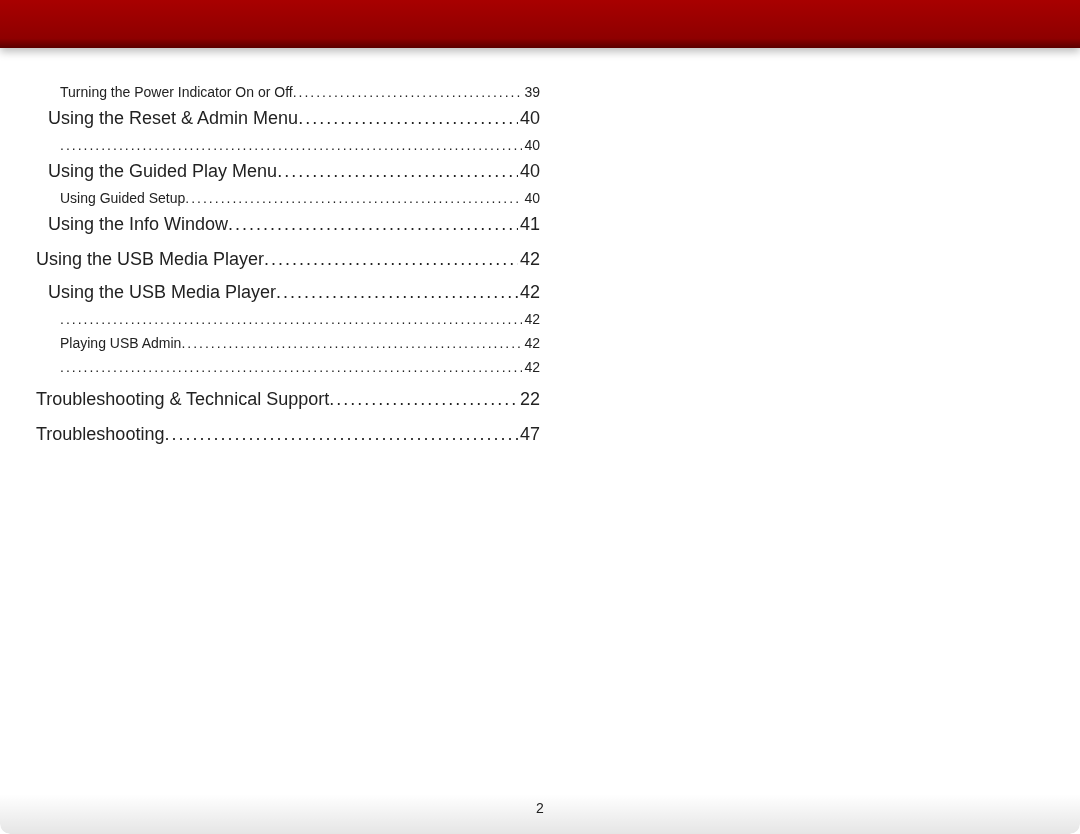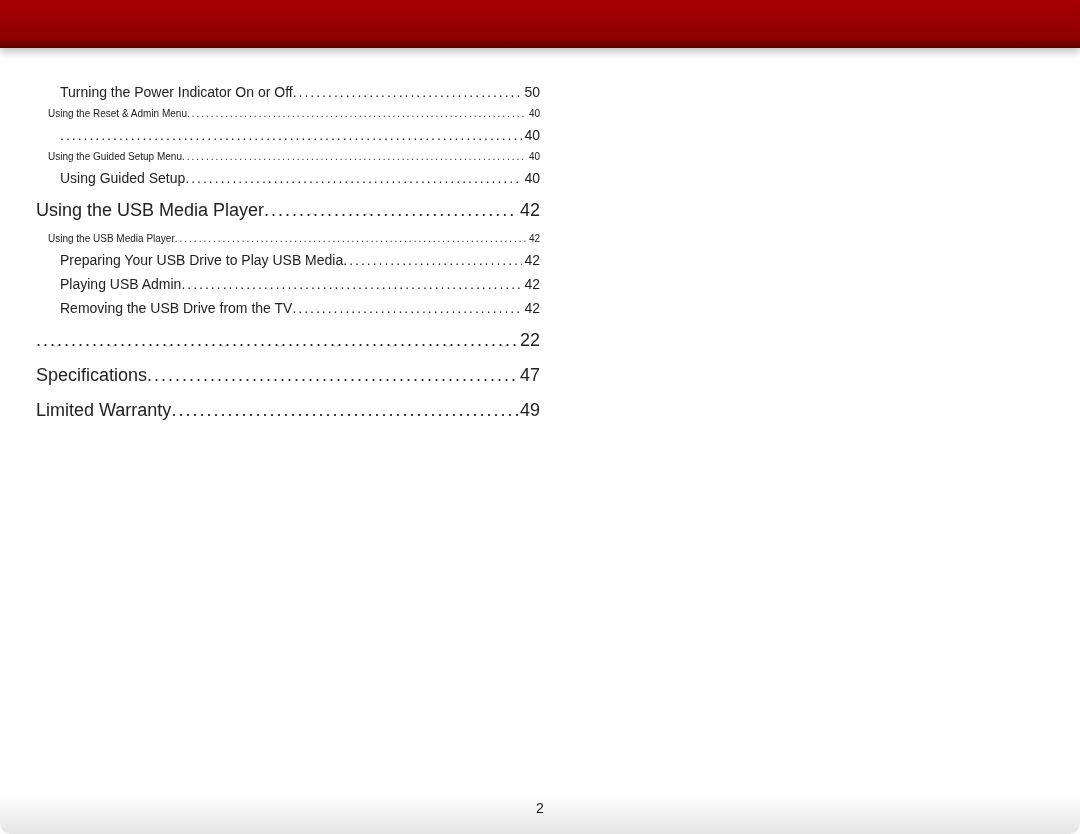--- a/index.html
+++ b/index.html
@@ -33,21 +33,21 @@
     overflow: hidden;
     letter-spacing: 2px;
     color: #222;
   }
   .toc-dots::before {
     content: "..................................................................................................................................";
   }
   .toc-page { flex: 0 0 auto; padding-left: 2px; }
 
   .lvl3 { font-size: 14px; padding-left: 24px; margin-bottom: 8px; }
-  .lvl2 { font-size: 10px; padding-left: 12px; margin-bottom: 8px; }
+  .lvl2 { font-size: 18px; padding-left: 12px; margin-bottom: 8px; }
   .lvl1 { font-size: 18px; padding-left: 0; margin-bottom: 12px; margin-top: 14px; }
 
   .page-number {
     position: absolute;
     bottom: 18px;
     left: 0; right: 0;
     text-align: center;
     font-size: 14px;
     color: #222;
   }
@@ -62,76 +62,75 @@
 </style>
 </head>
 <body>
 
 <div class="topbar"></div>
 
 <div class="content" id="toc-container">
     <div class="toc-row lvl3">
       <span class="toc-label">Turning the Power Indicator On or Off</span>
       <span class="toc-dots"></span>
-      <span class="toc-page">50</span>
+      <span class="toc-page">39</span>
     </div>
     <div class="toc-row lvl2">
       <span class="toc-label">Using the Reset &amp; Admin Menu</span>
       <span class="toc-dots"></span>
       <span class="toc-page">40</span>
     </div>
     <div class="toc-row lvl3">
       <span class="toc-dots"></span>
       <span class="toc-page">40</span>
     </div>
     <div class="toc-row lvl2">
-      <span class="toc-label">Using the Guided Setup Menu</span>
+      <span class="toc-label">Using the Guided Play Menu</span>
       <span class="toc-dots"></span>
       <span class="toc-page">40</span>
     </div>
     <div class="toc-row lvl3">
       <span class="toc-label">Using Guided Setup</span>
       <span class="toc-dots"></span>
       <span class="toc-page">40</span>
+    </div>
+    <div class="toc-row lvl2">
+      <span class="toc-label">Using the Info Window</span>
+      <span class="toc-dots"></span>
+      <span class="toc-page">41</span>
     </div>
     <div class="toc-row lvl1">
       <span class="toc-label">Using the USB Media Player</span>
       <span class="toc-dots"></span>
       <span class="toc-page">42</span>
     </div>
     <div class="toc-row lvl2">
       <span class="toc-label">Using the USB Media Player</span>
       <span class="toc-dots"></span>
       <span class="toc-page">42</span>
     </div>
     <div class="toc-row lvl3">
-      <span class="toc-label">Preparing Your USB Drive to Play USB Media</span>
       <span class="toc-dots"></span>
       <span class="toc-page">42</span>
     </div>
     <div class="toc-row lvl3">
       <span class="toc-label">Playing USB Admin</span>
       <span class="toc-dots"></span>
       <span class="toc-page">42</span>
     </div>
     <div class="toc-row lvl3">
-      <span class="toc-label">Removing the USB Drive from the TV</span>
       <span class="toc-dots"></span>
       <span class="toc-page">42</span>
     </div>
     <div class="toc-row lvl1">
+      <span class="toc-label">Troubleshooting &amp; Technical Support</span>
       <span class="toc-dots"></span>
       <span class="toc-page">22</span>
     </div>
     <div class="toc-row lvl1">
-      <span class="toc-label">Specifications</span>
+      <span class="toc-label">Troubleshooting</span>
       <span class="toc-dots"></span>
       <span class="toc-page">47</span>
-    </div>
-    <div class="toc-row lvl1">
-      <span class="toc-label">Limited Warranty</span>
-      <span class="toc-dots"></span>
-      <span class="toc-page">49</span>
     </div>
   </div>
 
 <div class="page-number">2</div>
 <div class="bottom-vignette"></div>
 
 </body></html>

